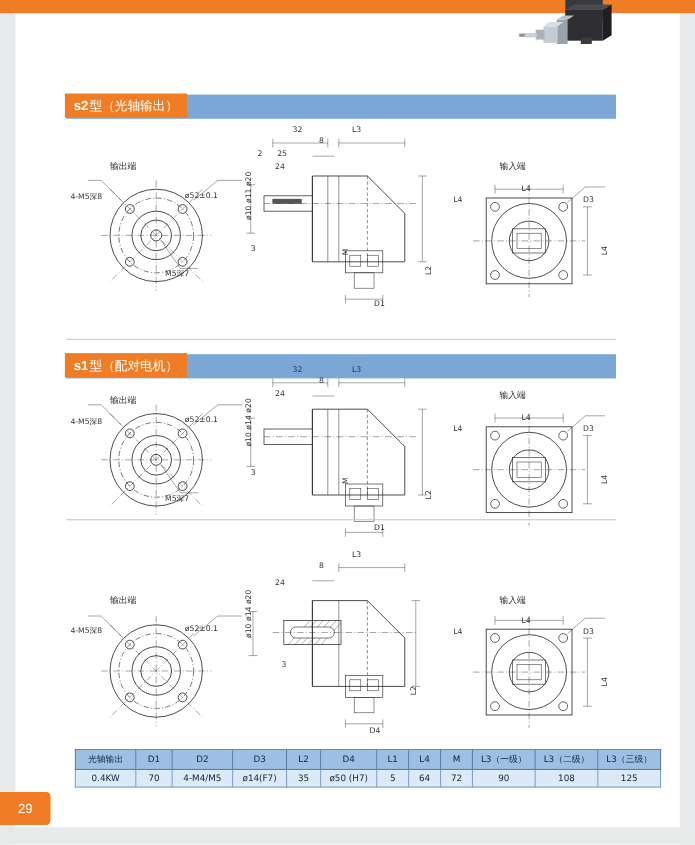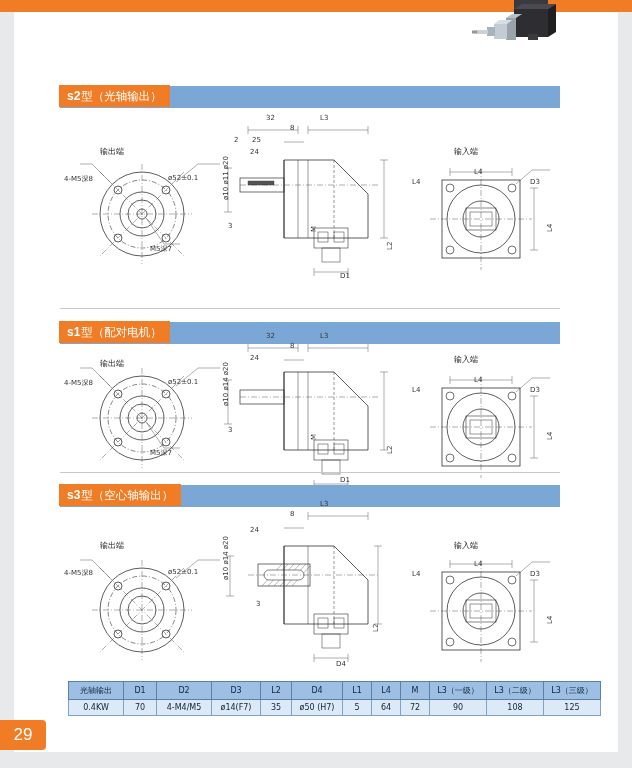--- a/index.html
+++ b/index.html
@@ -46,21 +46,21 @@
   table.spec{position:absolute;left:68px;top:681px;border-collapse:collapse;font-size:8px;
     font-family:"DejaVu Sans",sans-serif;}
   table.spec th{background:#9cbfe3;border:1px solid #5b7fa6;color:#10243a;font-weight:normal;
     padding:3px 2px;text-align:center;white-space:nowrap;}
   table.spec td{background:#dce9f6;border:1px solid #7fa3c6;color:#10243a;padding:3px 2px;
     text-align:center;white-space:nowrap;}
   .tnote{position:absolute;left:68px;top:727px;font-size:7.5px;color:#222;font-family:"DejaVu Sans",sans-serif;}
 
   
   .pgnum{position:absolute;left:0;bottom:18px;width:46px;height:30px;background:#f07d26;color:#fff;
-    display:flex;align-items:center;justify-content:center;font-size:17px;border-radius:0 4px 4px 0;
+    display:flex;align-items:center;justify-content:center;font-size:12px;border-radius:0 4px 4px 0;
     font-family:"Liberation Sans",sans-serif;}
 
   svg{display:block;overflow:visible;}
 </style>
 </head>
 <body>
 
 <div class="page">
 
   <div class="left-strip"></div>
@@ -301,26 +301,20 @@
       <line x1="114" y1="26" x2="114" y2="88" stroke="#333" stroke-width="0.4"></line>
       <line x1="110" y1="26" x2="118" y2="26" stroke="#333" stroke-width="0.4"></line>
       <line x1="110" y1="88" x2="118" y2="88" stroke="#333" stroke-width="0.4"></line>
       <line x1="96" y1="22" x2="112" y2="8" stroke="#333" stroke-width="0.4"></line>
       <line x1="112" y1="8" x2="130" y2="8" stroke="#333" stroke-width="0.4"></line>
     </svg>
   </div>
 
   <div style="position:absolute;left:60px;top:472px;width:500px;height:1px;background:#c9c9c9"></div>
 
-  <div class="sec" style="top:485px">
-    <div class="tag">
-      <b>s3</b>
-      <span>型（空心轴输出）</span>
-    </div>
-  </div>
 
   <div class="draw" style="top:500px;height:160px">
     <span class="lbl-cn" style="left:78px;top:40px">输出端</span>
     <span class="lbl" style="left:42px;top:68px">4-M5深8</span>
     <span class="lbl" style="left:146px;top:68px">ø52±0.1</span>
 
     <svg style="position:absolute;left:58px;top:52px" width="150" height="110" viewBox="0 0 150 110">
       <circle cx="62" cy="58" r="42" fill="none" stroke="#333" stroke-width="0.8"></circle>
       <circle cx="62" cy="58" r="34" fill="none" stroke="#333" stroke-width="0.6" stroke-dasharray="5,2,1,2"></circle>
       <circle cx="62" cy="58" r="22" fill="none" stroke="#333" stroke-width="0.8"></circle>

